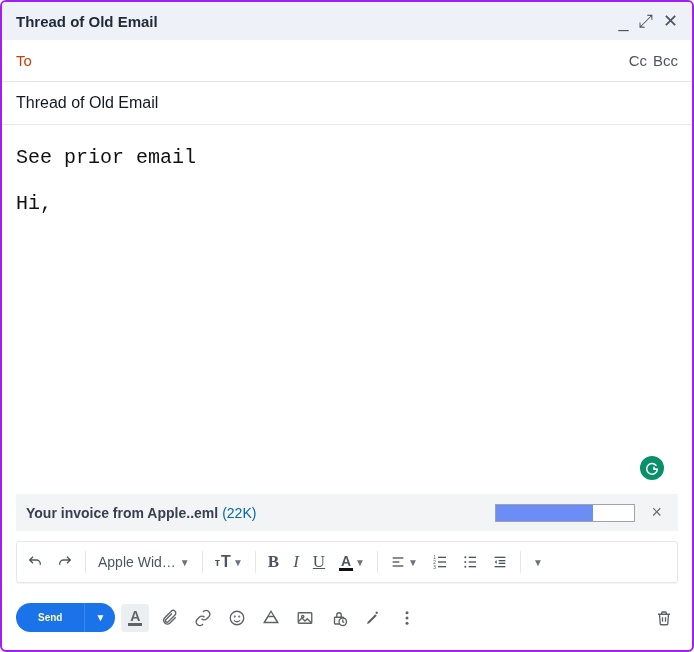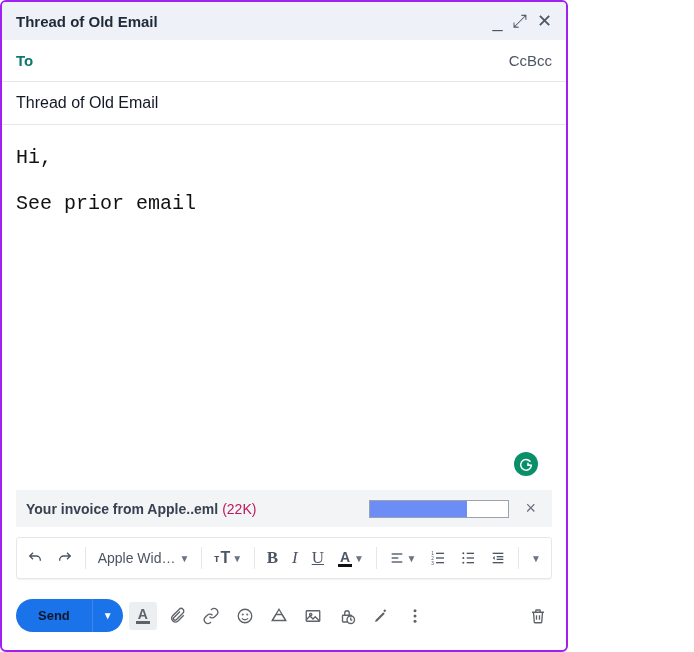--- a/index.html
+++ b/index.html
@@ -1,52 +1,52 @@
 <!DOCTYPE html>
 <html><head>
 <meta charset="utf-8">
 <style>
 * { box-sizing: border-box; margin: 0; padding: 0; }
 body { font-family: Arial, Helvetica, sans-serif; background: #fff; }
-.outer { width: 568px; height: 652px; border: 2px solid #a020f0; border-radius: 6px; overflow: hidden; display: flex; flex-direction: column; background: #fff; }
+.outer { width: 694px; height: 652px; border: 2px solid #a020f0; border-radius: 6px; overflow: hidden; display: flex; flex-direction: column; background: #fff; }
 .titlebar { background: #eef1f7; display: flex; align-items: center; padding: 10px 14px; }
 .titlebar .title { flex: 1; color: #1f2937; font-size: 15px; font-weight: 600; }
 .titlebar .winbtns { display: flex; gap: 10px; align-items: center; }
 .winbtn { color: #4b5563; cursor: pointer; font-size: 18px; line-height: 1; }
 .row-to { display: flex; align-items: center; padding: 12px 14px; border-bottom: 1px solid #e5e7eb; font-size: 15px; color: #555; }
-.row-to .to-label { flex: 1; color: #0f766e; font-weight: bold; }
-.row-to .ccbcc { color: #4b5563; display: flex; }
+.row-to .to-label { flex: 1; color: #c2410c; }
+.row-to .ccbcc { color: #4b5563; display: flex; gap: 6px; }
 .ccbcc span { cursor: pointer; }
 .row-subject { padding: 12px 14px; border-bottom: 1px solid #e5e7eb; font-size: 16px; color: #111827; }
 .body-area { flex: 1; padding: 18px 14px; font-family: "Courier New", monospace; font-size: 20px; color: #111; position: relative; line-height: 1.5; }
 .body-area p { margin-bottom: 16px; }
 .grammarly { position: absolute; right: 28px; bottom: 14px; width: 24px; height: 24px; border-radius: 50%; background: #0a8f6b; display: flex; align-items: center; justify-content: center; }
 .grammarly svg { width: 16px; height: 16px; }
 .attachment { margin: 0 14px 10px 14px; background: #f3f4f6; display: flex; align-items: center; padding: 8px 10px; font-size: 14px; justify-content: center; }
 .attachment .fname { font-weight: 700; color: #374151; }
-.attachment .fsize { color: #be185d; margin-left: 4px; }
+.attachment .fsize { color: #0369a1; margin-left: 4px; }
 .attachment .spacer { flex: 1; }
 .attachment .progress { width: 140px; height: 18px; border: 1px solid #9ca3af; background: #fff; margin-right: 10px; position: relative; }
 .attachment .progress .bar { height: 100%; background: #6b8df5; width: 70%; }
 .attachment .remove { color: #6b7280; cursor: pointer; font-size: 18px; padding: 0 6px; }
 .toolbar { margin: 0 14px 10px 14px; border: 1px solid #e5e7eb; border-radius: 3px; display: flex; align-items: center; padding: 6px 4px; gap: 2px; font-size: 14px; color: #4b5563; box-shadow: 0 1px 1px rgba(0,0,0,0.05); }
 .toolbar .sep { width: 1px; height: 22px; background: #e5e7eb; margin: 0 4px; }
 .tbtn { padding: 4px 6px; cursor: pointer; display: flex; align-items: center; gap: 2px; border-radius: 3px; }
 .tbtn svg { width: 16px; height: 16px; stroke: #4b5563; fill: none; stroke-width: 2; }
 .fontname { display: flex; align-items: center; gap: 4px; padding: 4px 6px; cursor: pointer; white-space: nowrap; }
 .caret { font-size: 10px; color: #6b7280; }
 .bold { font-weight: 700; font-family: Georgia, serif; font-size: 17px; }
 .italic { font-style: italic; font-family: Georgia, serif; font-size: 17px; }
 .underline { text-decoration: underline; font-family: Georgia, serif; font-size: 17px; }
 .textcolor { display: flex; flex-direction: column; align-items: center; line-height: 1; }
 .textcolor .letter { font-size: 14px; font-weight: 600; }
 .textcolor .swatch { width: 14px; height: 3px; background: #111; }
 .bottombar { display: flex; align-items: center; padding: 10px 14px 18px 14px; gap: 6px; }
 .sendgroup { display: flex; }
-.sendbtn { background: #1a73e8; color: #0f172a; border: none; border-radius: 18px 0 0 18px; padding: 9px 22px; font-size: 13px; font-weight: 600; cursor: pointer; }
+.sendbtn { background: #1a73e8; color: #fef9c3; border: none; border-radius: 18px 0 0 18px; padding: 9px 22px; font-size: 10px; font-weight: 600; cursor: pointer; }
 .sendmore { background: #1a73e8; color: #fff; border: none; border-left: 1px solid #3d85ea; border-radius: 0 18px 18px 0; padding: 9px 10px; cursor: pointer; display: flex; align-items: center; }
 .sendmore .caret { color: #fff; }
 .bicon { width: 28px; height: 28px; display: flex; align-items: center; justify-content: center; cursor: pointer; border-radius: 3px; color: #5f6368; }
 .bicon svg { width: 18px; height: 18px; stroke: #5f6368; fill: none; stroke-width: 1.8; }
 .bicon.fill svg { fill: #5f6368; stroke: none; }
 .bicon.boxed { background: #eceff1; }
 .bottombar .spacer { flex: 1; }
 </style>
 </head>
 <body>
@@ -66,22 +66,22 @@
     <div class="to-label">To</div>
     <div class="ccbcc">
       <span>Cc</span>
       <span>Bcc</span>
     </div>
   </div>
 
   <div class="row-subject">Thread of Old Email</div>
 
   <div class="body-area">
+    <p>See prior email</p>
     <p>Hi,</p>
-    <p>See prior email</p>
     <div class="grammarly">
       <svg viewBox="0 0 24 24">
           <path d="M18 8 A8 8 0 1 0 20 14 L15 14" stroke="#fff" stroke-width="2.2" fill="none" stroke-linecap="round"></path>
           <path d="M15 11 L15 14 L18 14" stroke="#fff" stroke-width="2.2" fill="none" stroke-linecap="round" stroke-linejoin="round"></path>
         </svg>
     </div>
   </div>
 
   <div class="attachment">
     <span class="fname">Your invoice from Apple..eml</span>

